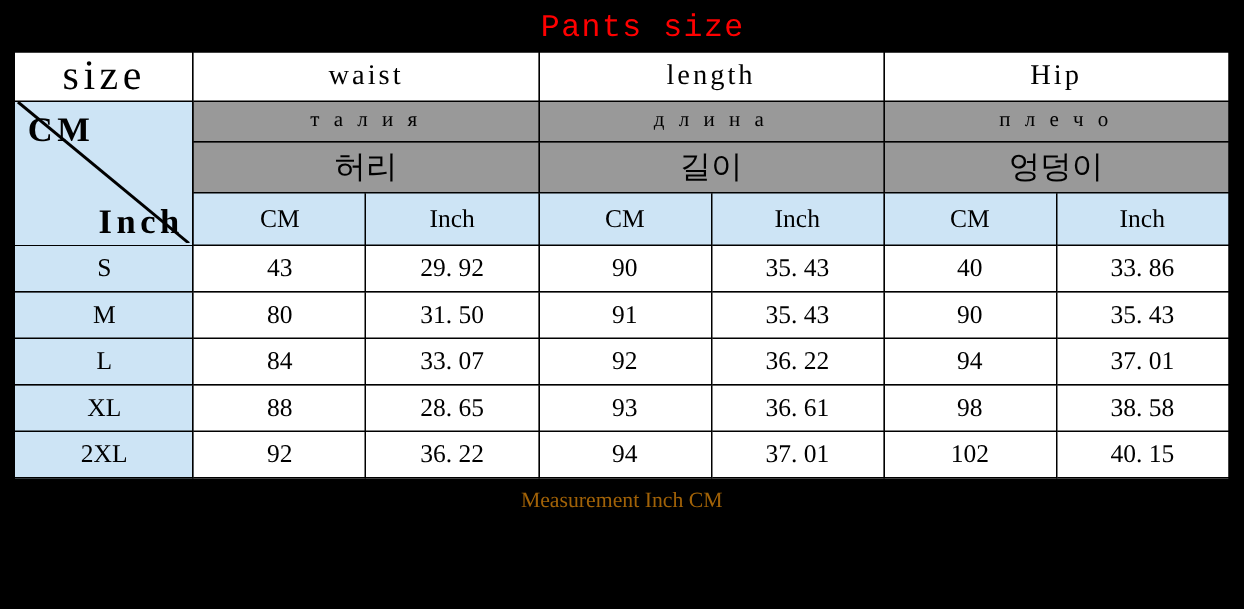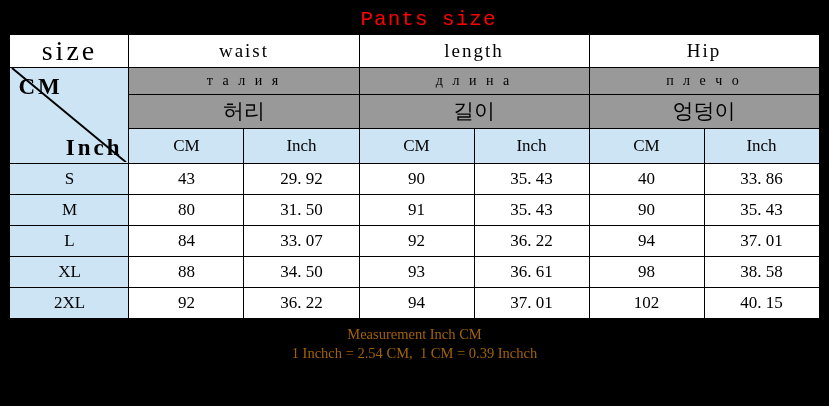--- a/index.html
+++ b/index.html
@@ -208,37 +208,36 @@
         <td>33. 07</td>
         <td>92</td>
         <td>36. 22</td>
         <td>94</td>
         <td>37. 01</td>
       </tr>
 
       <tr class="data-row">
         <td class="sizecell">XL</td>
         <td>88</td>
-        <td>34. 50</td>
+        <td>28. 65</td>
         <td>93</td>
         <td>36. 61</td>
         <td>98</td>
         <td>38. 58</td>
       </tr>
 
       <tr class="data-row">
         <td class="sizecell">2XL</td>
         <td>92</td>
         <td>36. 22</td>
         <td>94</td>
         <td>37. 01</td>
         <td>102</td>
         <td>40. 15</td>
       </tr>
     </tbody>
   </table>
 
   <div class="note">
     <div>Measurement Inch CM</div>
-    <div>1 Inchch = 2.54 CM,  1 CM = 0.39 Inchch</div>
   </div>
 
 </div>
 
 </body></html>

